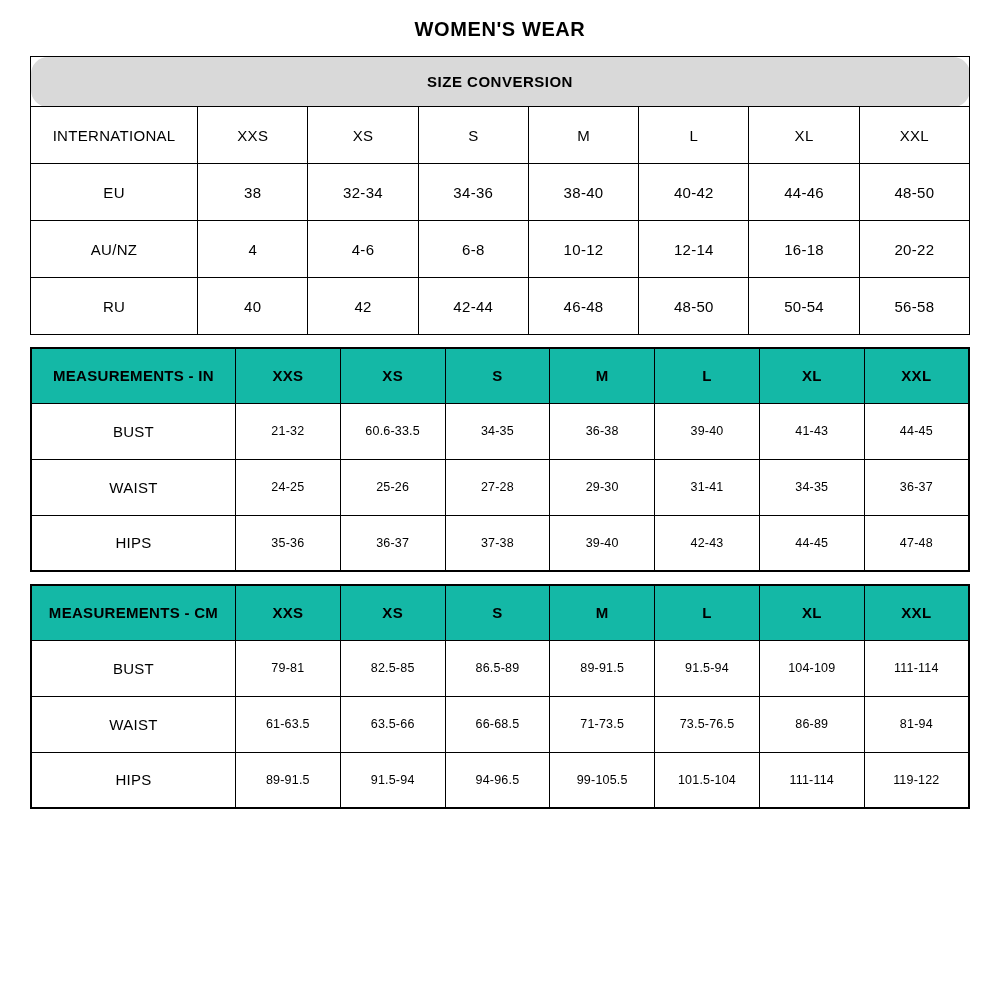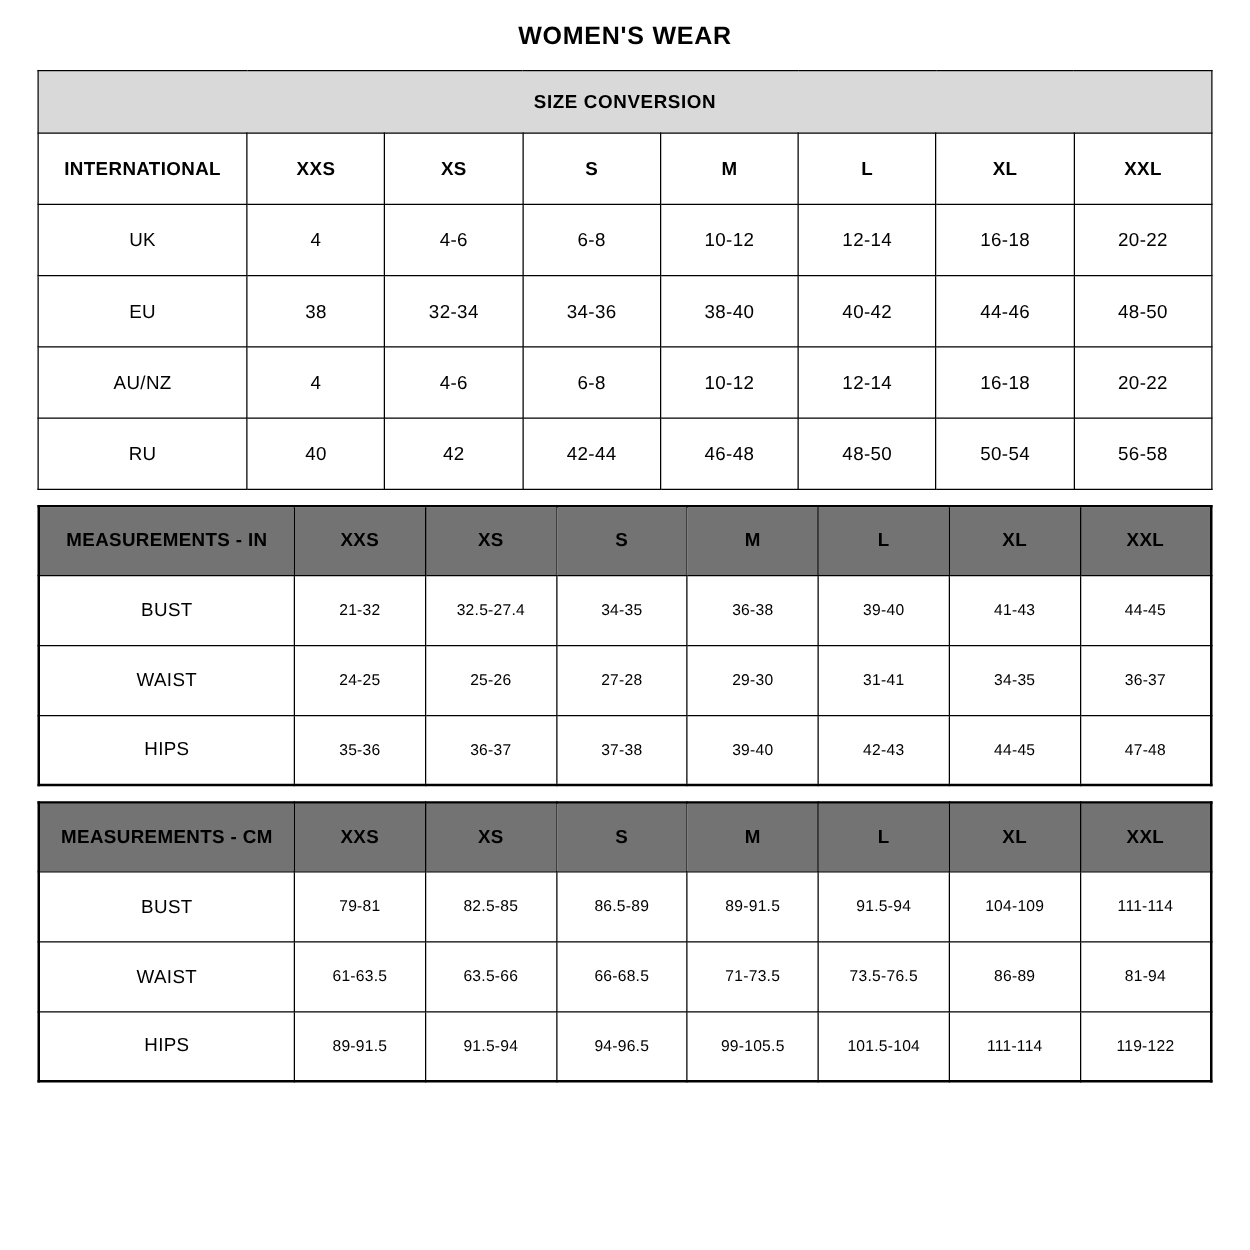--- a/index.html
+++ b/index.html
@@ -30,32 +30,33 @@
     overflow: hidden;
   }
   
   .t1 { border: 1.5px solid #000000; }
   .t1 .title-cell {
     height: 50px;
     background: #d9d9d9;
     font-weight: 700;
     font-size: 15px;
     letter-spacing: 0.5px;
-  }
-  .t1 th.col-header { font-weight: 700; }
+    border-radius: 17px;
+  }
+  .t1 th.col-header { font-weight: 400; }
   .t1 td, .t1 th.col-header {
     height: 57px;
     font-size: 15px;
     letter-spacing: 0.3px;
   }
   
   .tm { border: 2.5px solid #000000; margin-top: 12px; }
   .tm th {
     height: 55px;
-    background: #737373;
+    background: #14b8a6;
     font-weight: 700;
     font-size: 15px;
     letter-spacing: 0.3px;
   }
   .tm td { height: 56px; font-size: 12.5px; letter-spacing: 0.2px; }
   .tm td.row-label { font-size: 15px; letter-spacing: 0.3px; }
 </style>
 </head>
 <body>
 
@@ -84,30 +85,20 @@
         <th class="col-header">XS</th>
         <th class="col-header">S</th>
         <th class="col-header">M</th>
         <th class="col-header">L</th>
         <th class="col-header">XL</th>
         <th class="col-header">XXL</th>
       </tr>
     </thead>
     <tbody>
       <tr>
-        <td>UK</td>
-        <td>4</td>
-        <td>4-6</td>
-        <td>6-8</td>
-        <td>10-12</td>
-        <td>12-14</td>
-        <td>16-18</td>
-        <td>20-22</td>
-      </tr>
-      <tr>
         <td>EU</td>
         <td>38</td>
         <td>32-34</td>
         <td>34-36</td>
         <td>38-40</td>
         <td>40-42</td>
         <td>44-46</td>
         <td>48-50</td>
       </tr>
       <tr>
@@ -153,21 +144,21 @@
         <th>M</th>
         <th>L</th>
         <th>XL</th>
         <th>XXL</th>
       </tr>
     </thead>
     <tbody>
       <tr>
         <td class="row-label">BUST</td>
         <td>21-32</td>
-        <td>32.5-27.4</td>
+        <td>60.6-33.5</td>
         <td>34-35</td>
         <td>36-38</td>
         <td>39-40</td>
         <td>41-43</td>
         <td>44-45</td>
       </tr>
       <tr>
         <td class="row-label">WAIST</td>
         <td>24-25</td>
         <td>25-26</td>

